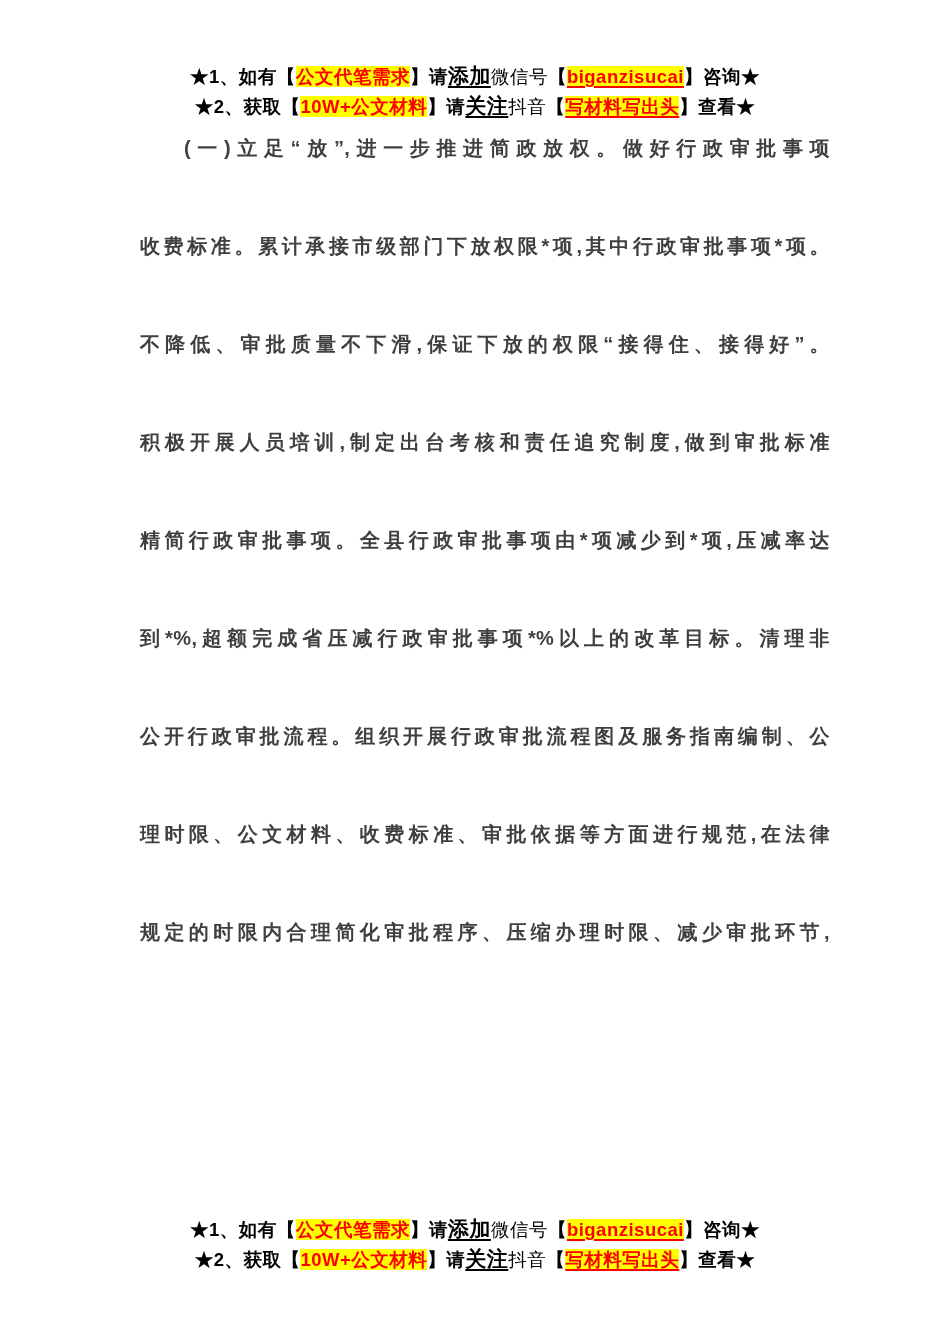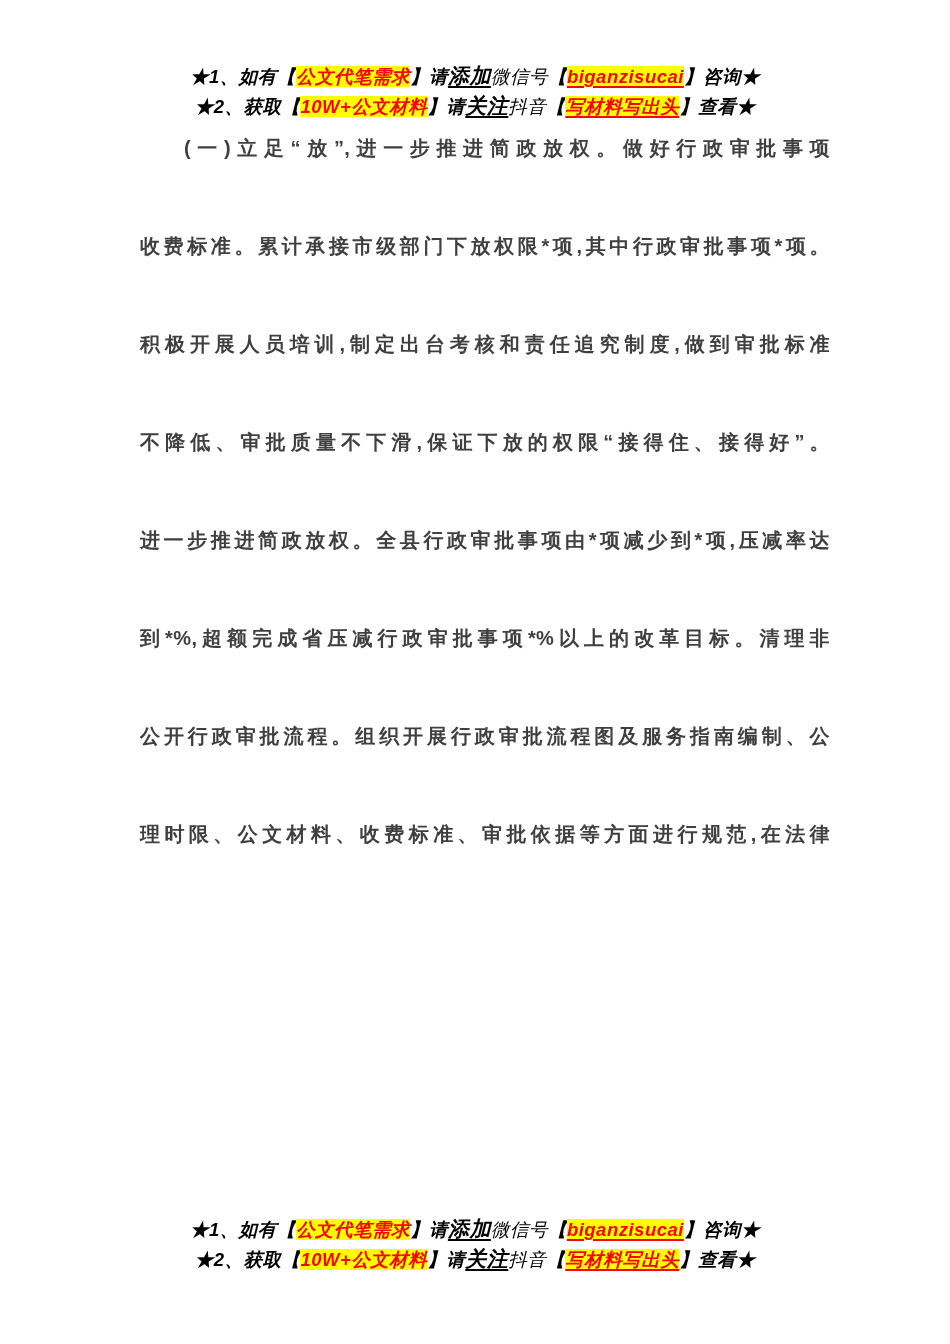--- a/index.html
+++ b/index.html
@@ -26,21 +26,21 @@
     width: 100%;
     text-align: center;
     color: var(--banner-text);
     font-weight: bold;
     font-size: 18.5px;
     line-height: 30px;
     letter-spacing: 0.5px;
   }
   .banner-top { top: 61px; }
   .banner-bottom { top: 1214px; }
-  .banner-line { height: 30px; font-style: italic; }
+  .banner-line { height: 30px; }
 
   .doc-body {
     position: absolute;
     left: 140px;
     top: 99px;
     width: 690px;
     font-size: 20px;
     line-height: 98px;
     color: var(--body-text);
     letter-spacing: 0.4px;
@@ -80,24 +80,25 @@
 <body style="background: rgb(255, 255, 255);">
 
 <div class="banner banner-top">
     <div class="banner-line"><span class="sg-bold">★1、如有【</span><span class="sg-hl">公文代笔需求</span><span class="sg-bold">】请</span><span class="sg-underline">添加</span><span class="sg-normal">微信号</span><span class="sg-bold">【</span><span class="sg-hlu">biganzisucai</span><span class="sg-bold">】咨询★</span></div>
     <div class="banner-line"><span class="sg-bold">★2、获取【</span><span class="sg-hl">10W+公文材料</span><span class="sg-bold">】请</span><span class="sg-underline">关注</span><span class="sg-normal">抖音</span><span class="sg-bold">【</span><span class="sg-hlu">写材料写出头</span><span class="sg-bold">】查看★</span></div>
   </div>
 
 <div class="doc-body">
     <div class="body-line indent"><span class="sg-bold">(一)立足“放”,进一步推进简政放权。做好行政审批事项</span></div>
     <div class="body-line"><span class="sg-bold">收费标准。</span><span class="sg-regular">累计承接市级部门下放权限*项,其中行政审批事项*项。</span></div>
+    <div class="body-line"><span class="sg-regular">不降低、审批质量不下滑,保证下放的权限“接得住、接得好”。</span></div>
     <div class="body-line"><span class="sg-regular">积极开展人员培训,制定出台考核和责任追究制度,做到审批标准</span></div>
-    <div class="body-line"><span class="sg-regular">不降低、审批质量不下滑,保证下放的权限“接得住、接得好”。</span></div>
-    <div class="body-line"><span class="sg-bold">进一步推进简政放权。</span><span class="sg-regular">全县行政审批事项由*项减少到*项,压减率达</span></div>
+    <div class="body-line"><span class="sg-bold">精简行政审批事项。</span><span class="sg-regular">全县行政审批事项由*项减少到*项,压减率达</span></div>
     <div class="body-line"><span class="sg-regular">到*%,超额完成省压减行政审批事项*%以上的改革目标。清理非</span></div>
     <div class="body-line"><span class="sg-bold">公开行政审批流程。</span><span class="sg-regular">组织开展行政审批流程图及服务指南编制、公</span></div>
     <div class="body-line"><span class="sg-regular">理时限、公文材料、收费标准、审批依据等方面进行规范,在法律</span></div>
+    <div class="body-line"><span class="sg-regular">规定的时限内合理简化审批程序、压缩办理时限、减少审批环节,</span></div>
   </div>
 
 <div class="banner banner-bottom">
     <div class="banner-line"><span class="sg-bold">★1、如有【</span><span class="sg-hl">公文代笔需求</span><span class="sg-bold">】请</span><span class="sg-underline">添加</span><span class="sg-normal">微信号</span><span class="sg-bold">【</span><span class="sg-hlu">biganzisucai</span><span class="sg-bold">】咨询★</span></div>
     <div class="banner-line"><span class="sg-bold">★2、获取【</span><span class="sg-hl">10W+公文材料</span><span class="sg-bold">】请</span><span class="sg-underline">关注</span><span class="sg-normal">抖音</span><span class="sg-bold">【</span><span class="sg-hlu">写材料写出头</span><span class="sg-bold">】查看★</span></div>
   </div>
 
 </body></html>

